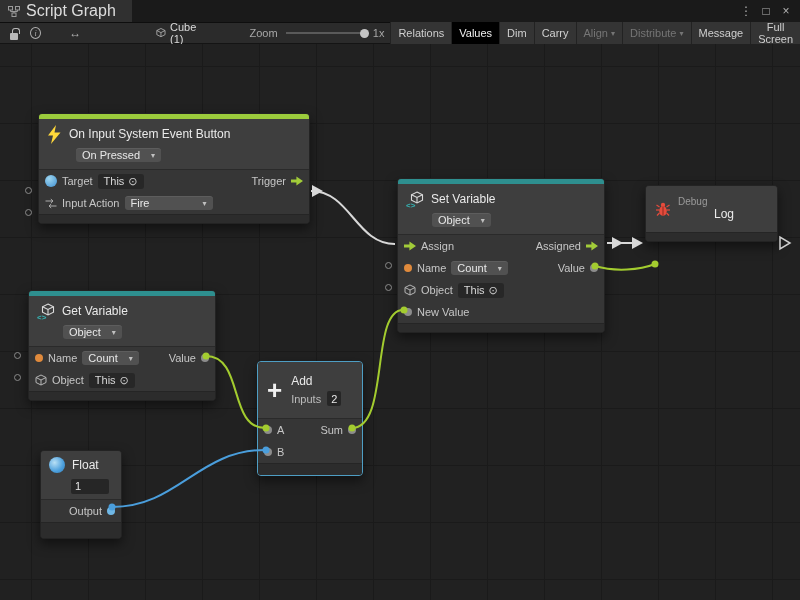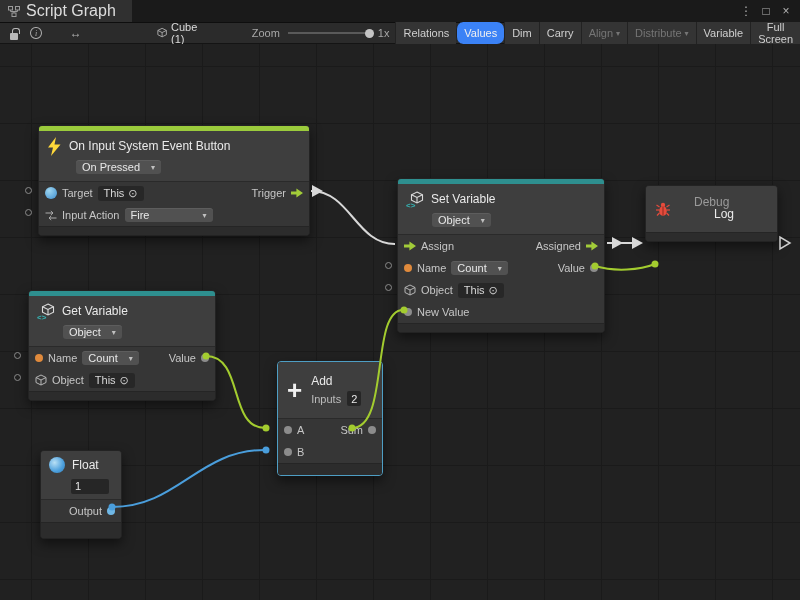--- a/index.html
+++ b/index.html
@@ -25,41 +25,41 @@
   .expand { margin-left:28px; color:#B0B0B0; font-size:12px; }
   .expand::after { content:"\2194"; letter-spacing:-1px; }
   .tb-target { display:inline-flex; align-items:center; gap:4px; margin-left:40px; color:#DADADA;padding-left:36px; }
   .zoom-label { margin-left:41px; color:#A8A8A8; }
   .slider { width:92px; height:2px; background:#5A5A5A; position:relative; margin:0 4px 0 8px; display:inline-block; }
   .slider .handle { position:absolute; right:0; top:-3.5px; width:9px; height:9px; border-radius:50%; background:#C4C4C4; }
   .zoom-value { color:#A8A8A8; margin-right:6px; }
   .btn-group { margin-left:auto; height:22px; display:flex; align-items:stretch; }
   .tb-btn { appearance:none; background:#343434; border:none; border-left:1px solid #222; color:#CFCFCF;
             font-size:11px; font-family:inherit; padding:0 7px; display:flex; align-items:center; gap:3px; cursor:default; }
-  .tb-btn.active { background:#3b82f6; color:#F0F0F0;border-radius:7px; }
+  .tb-btn.active { background:#000000; color:#F0F0F0; }
   .tb-btn.disabled { color:#757575; }
   .tb-btn .caret { font-size:8px; }
 
   
   .canvas { position:absolute; top:44px; left:0; width:800px; height:556px; background-color:#212121;
             background-image: linear-gradient(#1A1A1A 1px, transparent 1px),
                               linear-gradient(90deg, #1A1A1A 1px, transparent 1px);
             background-size:57px 57px; background-position:31px 22px; }
 
   
   .node { position:absolute; background:#373737; border:1px solid #232323; border-radius:4px;
           box-shadow:0 5px 12px rgba(0,0,0,.5); font-size:11px; color:#C6C6C6; z-index:1; }
-  .node.selected { border-color:#4E9EC4;margin-left:20px; }
+  .node.selected { border-color:#4E9EC4; }
   .strip { height:5px; border-radius:3px 3px 0 0; }
   .header { padding:5px 8px 5px 8px; background:#3E3E3E; }
   .node.noband .header { border-radius:3px 3px 0 0; }
   .hline { display:flex; align-items:center; gap:7px; height:20px; }
   .hline2 { height:18px; margin-top:2px; display:flex; align-items:center; }
   .title { color:#EAEAEA; font-size:12px; white-space:nowrap; }
-  .subtitle { color:#9A9A9A; font-size:12px; line-height:10px;margin-left:16px; }
+  .subtitle { color:#9A9A9A; font-size:10px; line-height:10px; }
   .body { border-top:1px solid #2A2A2A; background:#363636; }
   .row { display:flex; align-items:center; height:22px; padding:0 6px; gap:5px; white-space:nowrap; }
   .sp { flex:1; }
   .lbl { color:#C6C6C6; }
   .footer { height:9px; background:#2C2C2C; border-top:1px solid #252525; border-radius:0 0 3px 3px; }
 
   
   .dot { width:8px; height:8px; border-radius:50%; background:#8C8C8C; flex:0 0 auto; }
   .dot.orange { background:#E08A3C; }
   .dot.blue { background:#6FB7E5; }
@@ -139,31 +139,31 @@
         </button>
       <button class="tb-btn disabled">
           <span>Align</span>
           <span class="caret">▾</span>
         </button>
       <button class="tb-btn disabled">
           <span>Distribute</span>
           <span class="caret">▾</span>
         </button>
       <button class="tb-btn">
-          <span>Variable</span>
+          <span>Message</span>
         </button>
       <button class="tb-btn">
           <span>Full Screen</span>
         </button>
     </div>
   </div>
 
   <div class="canvas">
 
-    <div class="node" style="left:38px; top:81px; width:272px;">
+    <div class="node" style="left:38px; top:69px; width:272px;">
       <div class="strip" style="background:#9BCB3C;"></div>
       <div class="header">
         <div class="hline">
           <svg width="15" height="19" viewBox="0 0 15 19">
             <polygon points="9,0 1,10.5 6,10.5 4,19 13.5,7.5 7.5,7.5" fill="#FFD83A"></polygon>
           </svg>
           <span class="title">On Input System Event Button</span>
         </div>
         <div class="hline2" style="margin-left:29px;">
           <span class="dd">

